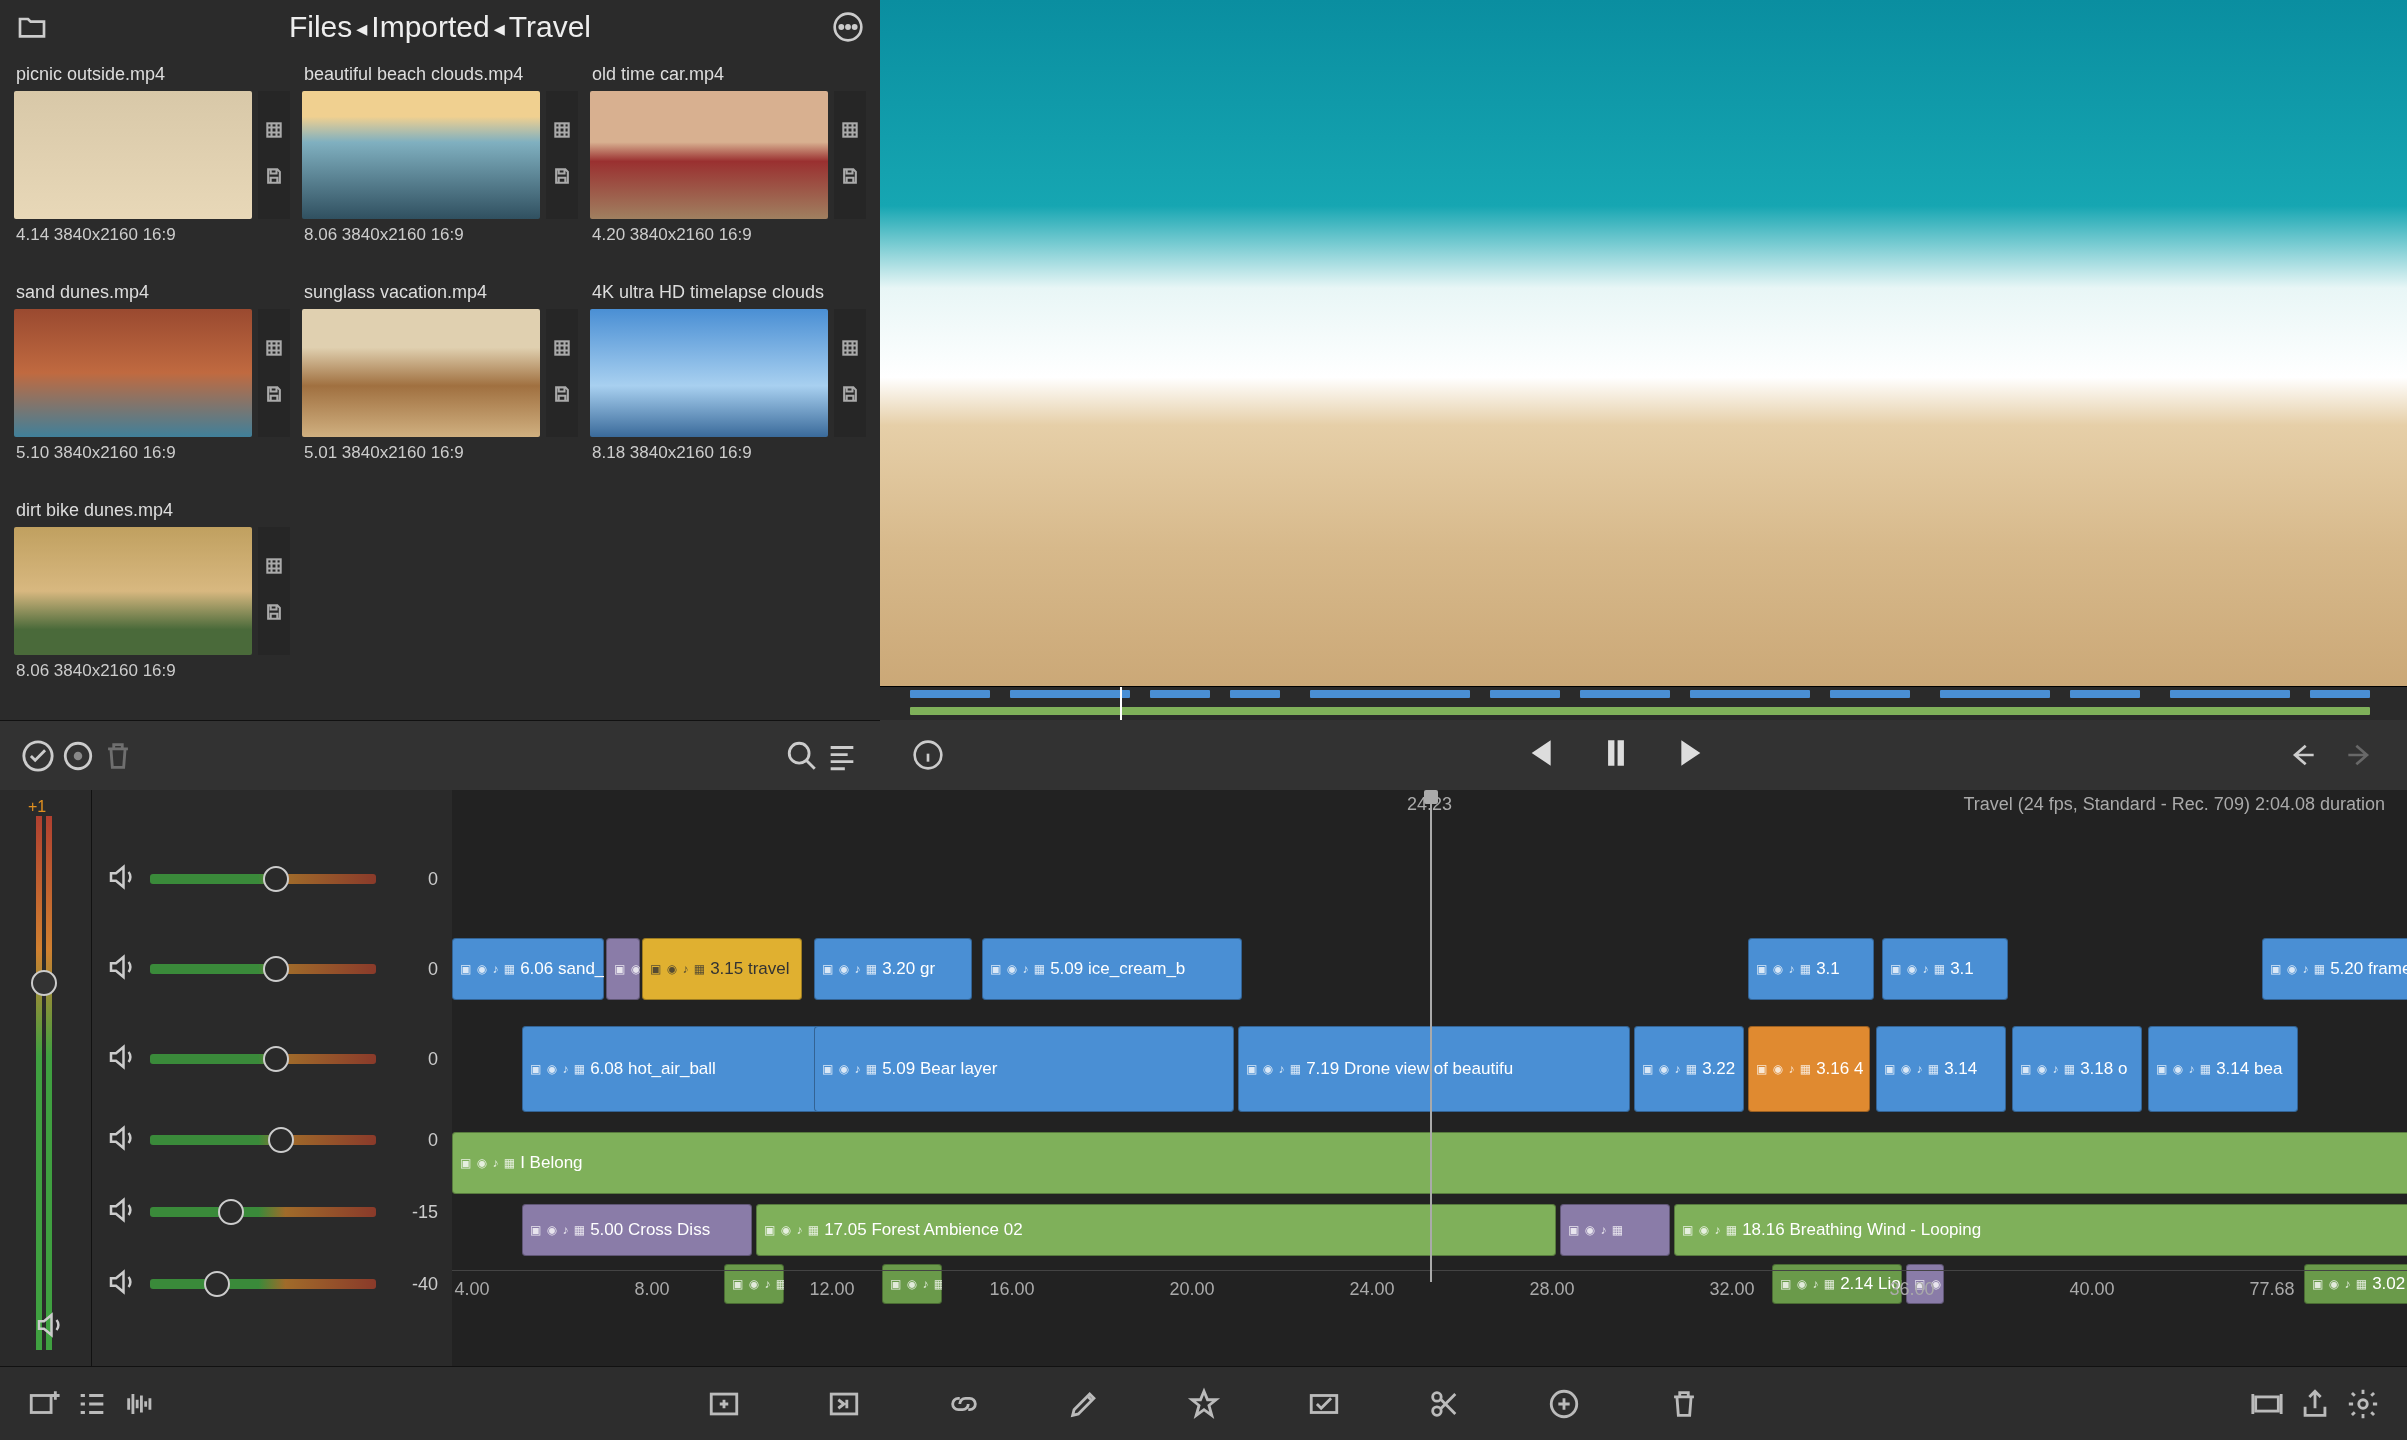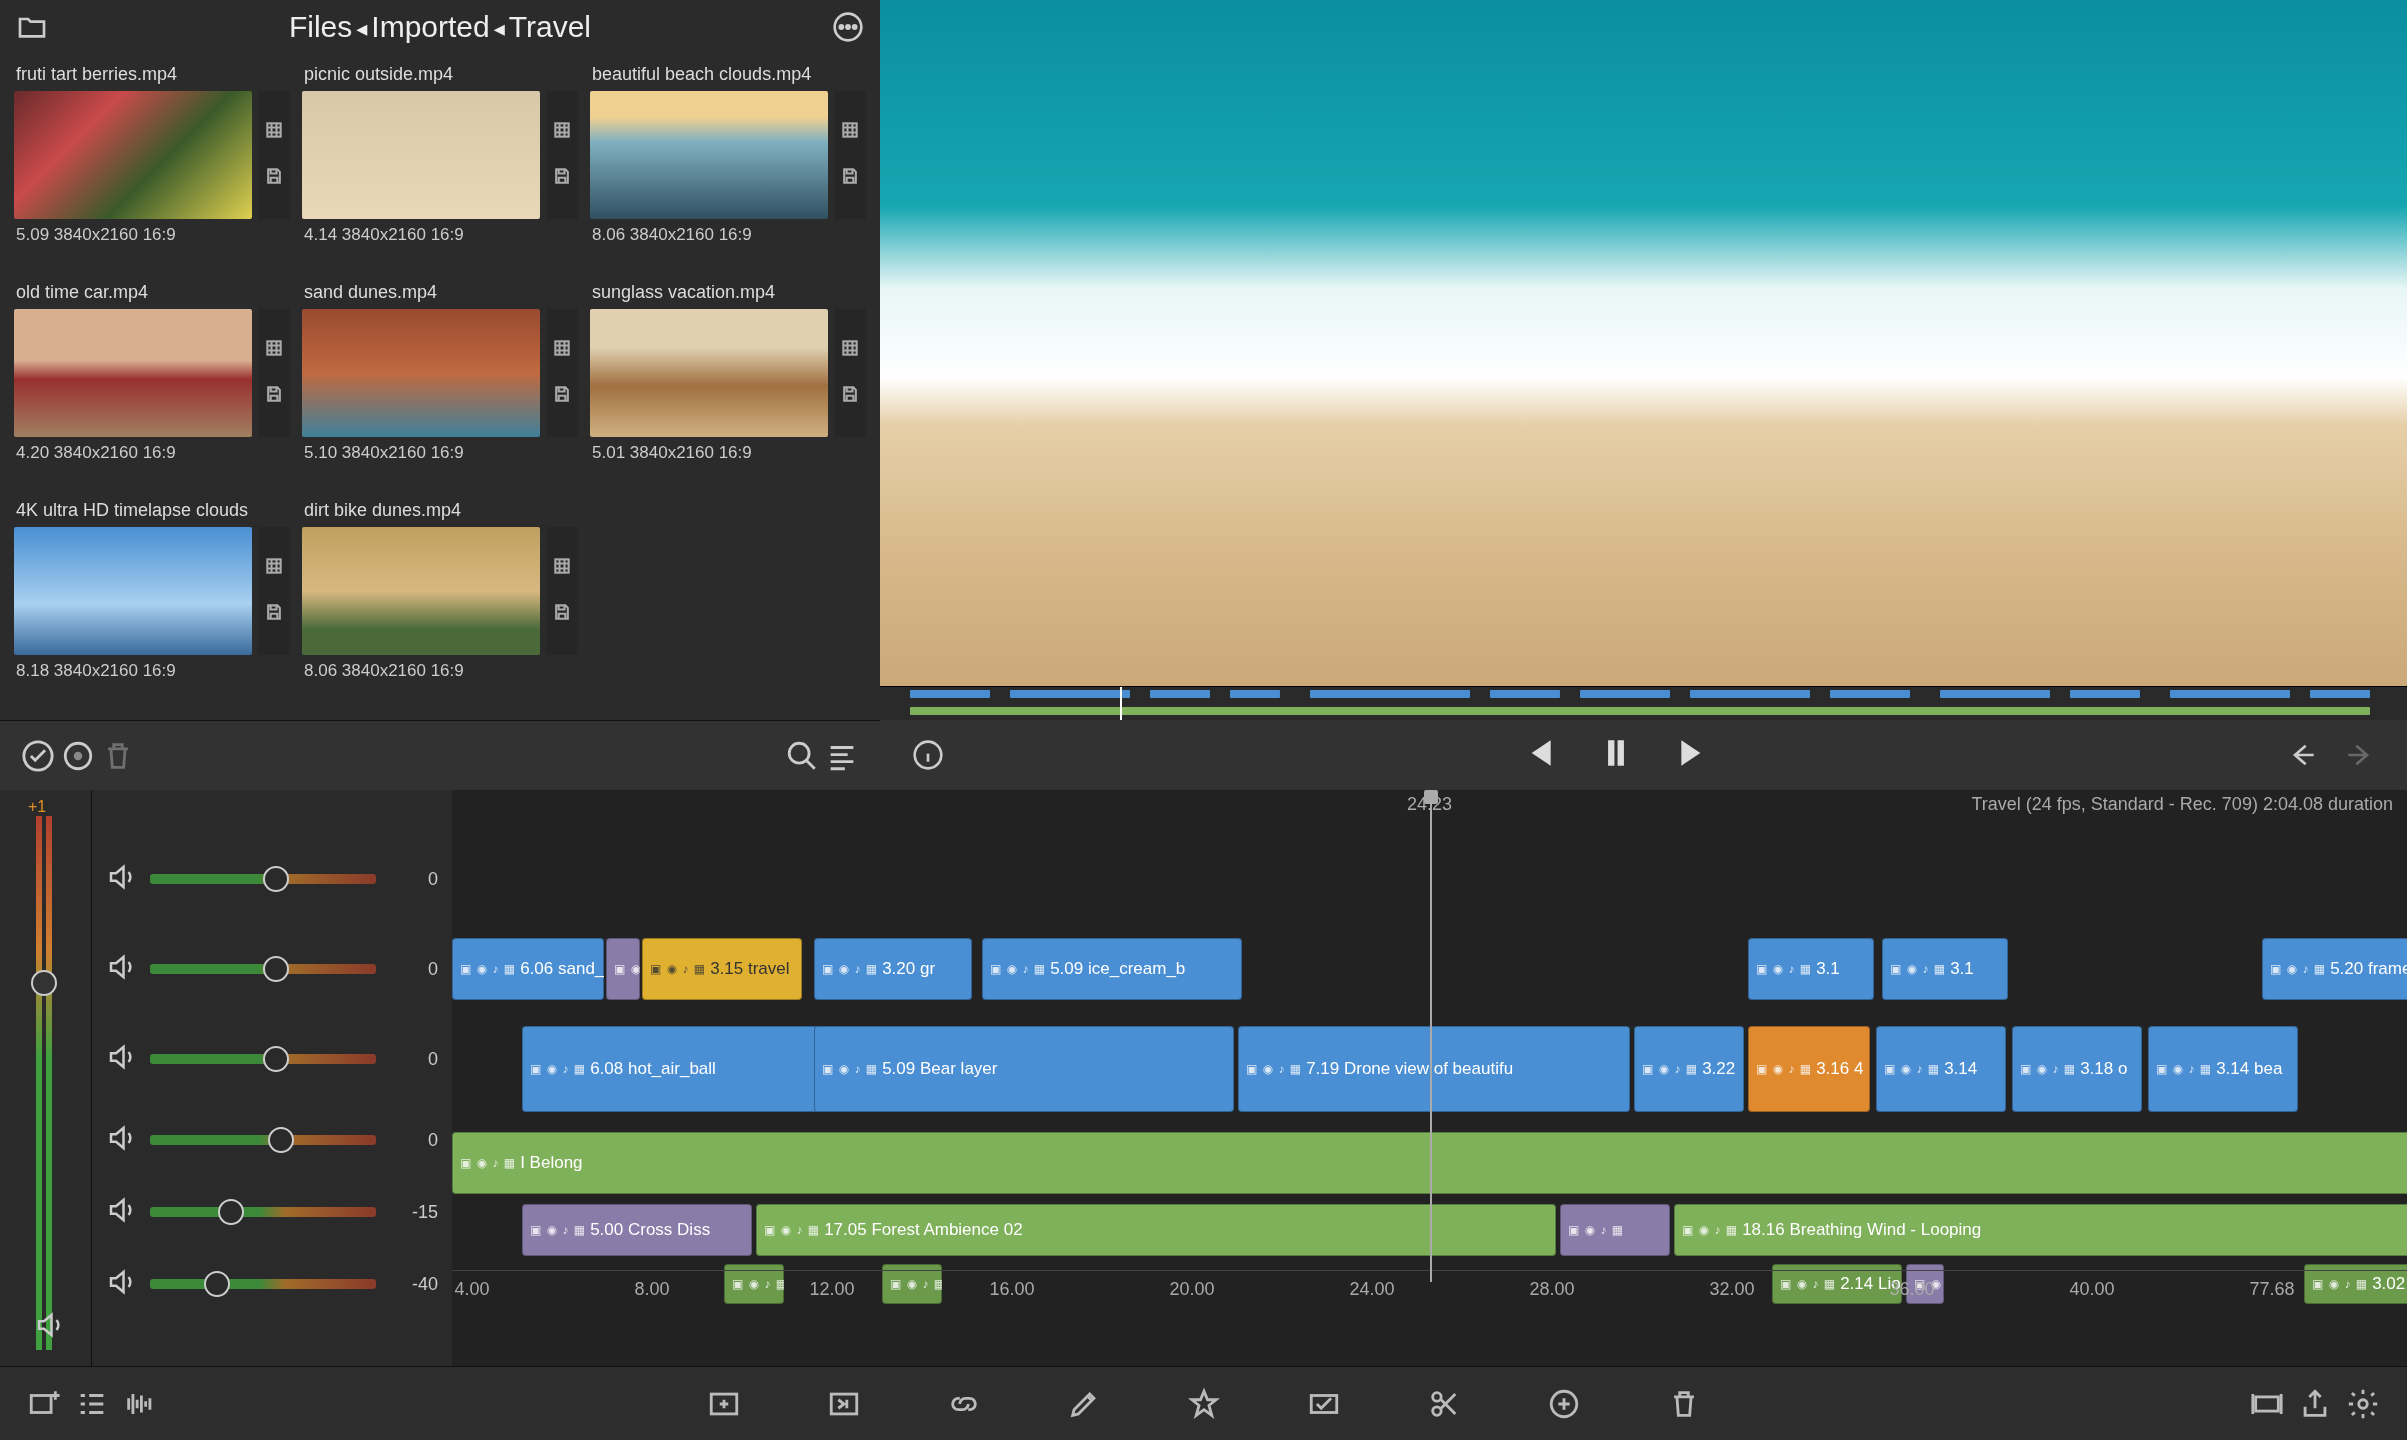--- a/index.html
+++ b/index.html
@@ -52,21 +52,21 @@
   .track-row { height:90px; display:flex; align-items:center; gap:14px; padding:0 14px; }
   .track-row.audio { height:72px; }
   .spk svg { width:30px; height:30px; stroke:#ccc; fill:none; stroke-width:2; }
   .fader { flex:1; height:10px; border-radius:3px; position:relative; background:linear-gradient(to right,#3a8a3a 0%,#3a8a3a 48%,#a06b2a 60%,#8a3a2a 100%); }
   .knob { position:absolute; top:-8px; width:26px; height:26px; border:2px solid #ccc; border-radius:50%; background:#2a2a2a; }
   .val { width:48px; text-align:right; font-size:18px; color:#ccc; }
 
   .timeline { flex:1; position:relative; background:#222; overflow:hidden; }
   .tc-head { position:absolute; top:4px; left:0; right:0; height:30px; font-size:18px; color:#aaa; }
   .tc-head .ph { position:absolute; left:50%; transform:translateX(-50%); }
-  .tc-head .proj { position:absolute; right:14px;text-align:center; }
+  .tc-head .proj { position:absolute; right:22px;text-align:center; }
   .playhead { position:absolute; top:0; bottom:84px; width:2px; background:#aaa; left:50%; z-index:50; }
   .playhead:before { content:""; position:absolute; top:0; left:-6px; width:14px; height:14px; background:#aaa; border-radius:2px; }
 
   .lane { position:absolute; left:0; right:0; height:62px; }
   .lane.v1 { top:148px; }
   .lane.v2 { top:236px; height:86px; }
   .lane.a1 { top:342px; height:62px; }
   .lane.a2 { top:414px; height:52px; }
   .lane.a3 { top:474px; height:40px; }
 
@@ -115,36 +115,20 @@
         <svg viewBox="0 0 24 24">
             <circle cx="12" cy="12" r="10"></circle>
             <circle cx="7" cy="12" r="1.2" fill="#ccc"></circle>
             <circle cx="12" cy="12" r="1.2" fill="#ccc"></circle>
             <circle cx="17" cy="12" r="1.2" fill="#ccc"></circle>
           </svg>
       </div>
     </div>
 
     <div class="grid" id="grid">
-        <div class="clip">
-     <div class="clip-name">fruti tart berries.mp4</div>
-     <div class="thumb-row">
-       <div class="thumb t0"></div>
-       <div class="side-icons">
-         <div><svg viewBox="0 0 24 24">
-                  <rect x="4" y="4" width="16" height="16"></rect>
-                  <path d="M4 9h16M4 15h16M9 4v16M15 4v16"></path>
-                </svg></div>
-         <div><svg viewBox="0 0 24 24">
-                  <path d="M5 4h11l3 3v13H5zM8 4v5h7V4M8 20v-6h8v6"></path>
-                </svg></div>
-       </div>
-     </div>
-     <div class="meta">5.09 3840x2160  16:9</div>
-   </div>
         <div class="clip">
      <div class="clip-name">picnic outside.mp4</div>
      <div class="thumb-row">
        <div class="thumb t1"></div>
        <div class="side-icons">
          <div><svg viewBox="0 0 24 24">
                   <rect x="4" y="4" width="16" height="16"></rect>
                   <path d="M4 9h16M4 15h16M9 4v16M15 4v16"></path>
                 </svg></div>
          <div><svg viewBox="0 0 24 24">

